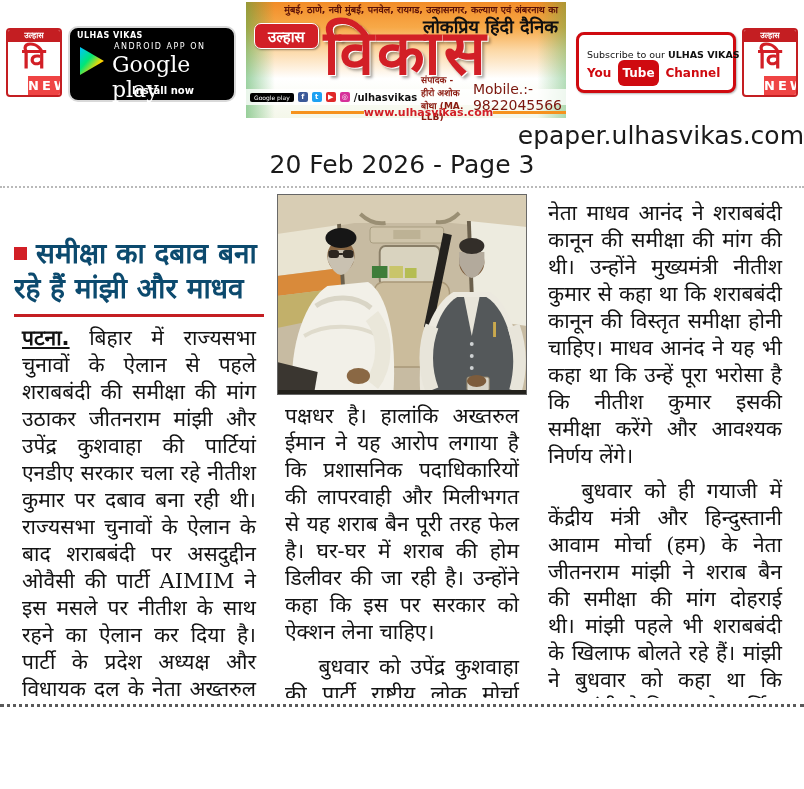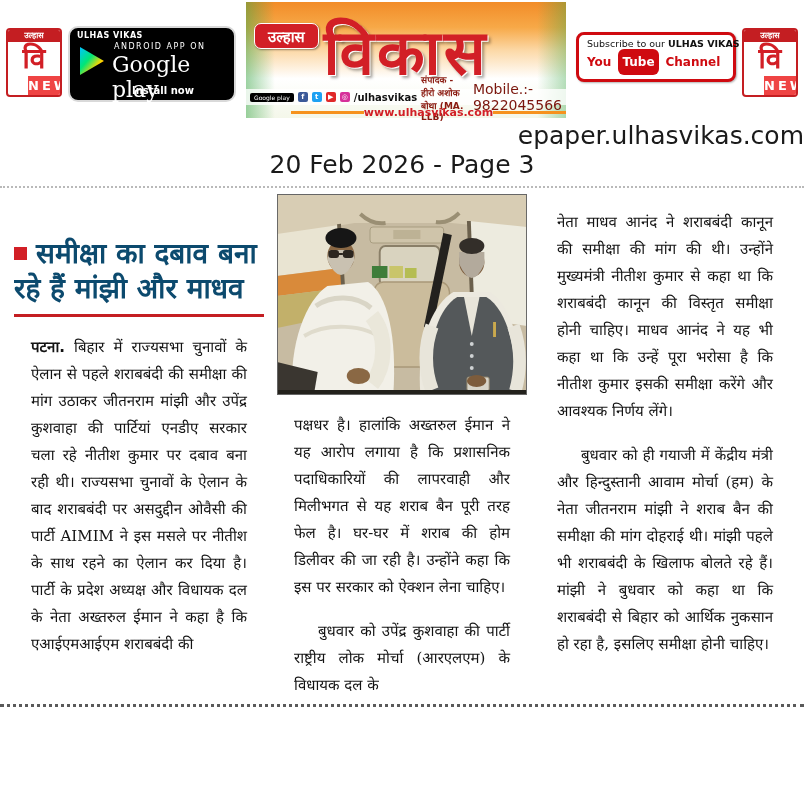--- a/index.html
+++ b/index.html
@@ -43,21 +43,21 @@
        display:inline-flex;align-items:center;justify-content:center;flex:none;}
   .soc-fb{background:#3b5998;} .soc-tw{background:#1da1f2;} .soc-yt{background:#e02828;} .soc-ig{background:#d6309a;}
   .handle{font-weight:bold;color:#111;font-size:10px;}
   .editor{color:#8a1a10;font-size:9px;font-weight:bold;}
   .mobile{margin-left:auto;font-weight:normal;color:#7a150c;font-size:14px;}
   .website-line{position:absolute;left:0;right:0;bottom:0;display:flex;align-items:center;gap:0;height:12px;padding-left:45px;}
   .website-line .bar{flex:1;height:3px;background:#f6921e;}
   .website{color:#d21f26;font-weight:bold;font-size:11px;}
 
   .yt-badge{border:3px solid #cf0a10;border-radius:8px;background:#fff;margin:30px 6px 0 6px;
-            padding:3px 8px 4px;flex:none;width:160px;box-sizing:border-box;box-shadow:1px 1px 2px rgba(0,0,0,.3);}
+            padding:14px 8px 4px;flex:none;width:160px;box-sizing:border-box;box-shadow:1px 1px 2px rgba(0,0,0,.3);}
   .yt-line1{font-size:9.5px;color:#111;white-space:nowrap;}
   .yt-line1 .yt-brand{font-weight:900;}
   .yt-line2{display:flex;align-items:flex-end;font-weight:700;color:#cf0a10;font-size:12px;line-height:26px;}
   .tube-box{background:#cf0a10;color:#fff;border-radius:6px;padding:0 4px;margin:0 7px;}
 
   
   .site-url,.date-line{text-align:center;font-size:25px;color:#1a1a1a;line-height:29px;}
   .site-url{margin-top:3px;text-align:right;}
   .dotted-top{border-top:2px dotted #b9b9b9;margin:7px 0 0;}
 
@@ -65,23 +65,23 @@
   .headline{text-align:center;font-weight:900;color:#0b0b0b;font-size:57px;line-height:92px;margin:0;
             letter-spacing:0;}
 
   
   .columns{display:flex;gap:13px;padding:4px 14px 6px;box-sizing:border-box;height:519px;
            border-bottom:3px dotted #5a5a5a;}
   .col{flex:1;overflow:hidden;}
   .subhead{font-size:28px;line-height:35px;font-weight:700;color:#0c4a6e;margin-top:44px;}
   .red-sq{width:13px;height:13px;background:#d21f26;display:block;float:left;margin:11px 9px 0 0;}
   .red-rule{height:3px;background:#c41e22;margin:8px 0 7px;}
-  .body{font-size:15px;line-height:27px;text-align:justify;margin:17px;color:#131313;
+  .body{font-size:21px;line-height:27px;text-align:justify;margin:8px;color:#131313;
         font-family:"DejaVu Serif","Liberation Serif",serif;}
-  .body b{font-family:"DejaVu Sans","Liberation Sans",sans-serif;}
+  .body b{font-family:"DejaVu Sans","Liberation Sans",sans-serif;text-decoration:underline;}
   .indent{text-indent:1.6em;}
   .photo{width:100%;height:201px;margin:2px 0 5px;}
   .photo svg{display:block;}
 </style>
 </head>
 <body>
 
 <div class="page">
 
   <header class="masthead-row">
@@ -104,20 +104,24 @@
           </linearGradient>
         </defs>
         <polygon points="1,1 25,15 1,29" fill="url(#gpg)"></polygon>
       </svg>
       <div class="gp-line1">ANDROID APP ON</div>
       <div class="gp-line2">Google play</div>
       <div class="gp-install">Install now</div>
     </div>
 
     <div class="masthead-center">
+      <div class="tagline-wrap">
+        <div class="tagline1">मुंबई, ठाणे, नवी मुंबई, पनवेल, रायगड, उल्हासनगर, कल्याण एवं अंबरनाथ का</div>
+        <div class="tagline2">लोकप्रिय हिंदी दैनिक</div>
+      </div>
       <div class="brand-small-box">उल्हास</div>
       <div class="brand-big">विकास</div>
 
       <div class="mast-bottom">
         <span class="mini-gp">Google play</span>
         <span class="soc soc-fb">f</span>
         <span class="soc soc-tw">t</span>
         <span class="soc soc-yt">▶</span>
         <span class="soc soc-ig">◎</span>
         <span class="handle">/ulhasvikas</span>

